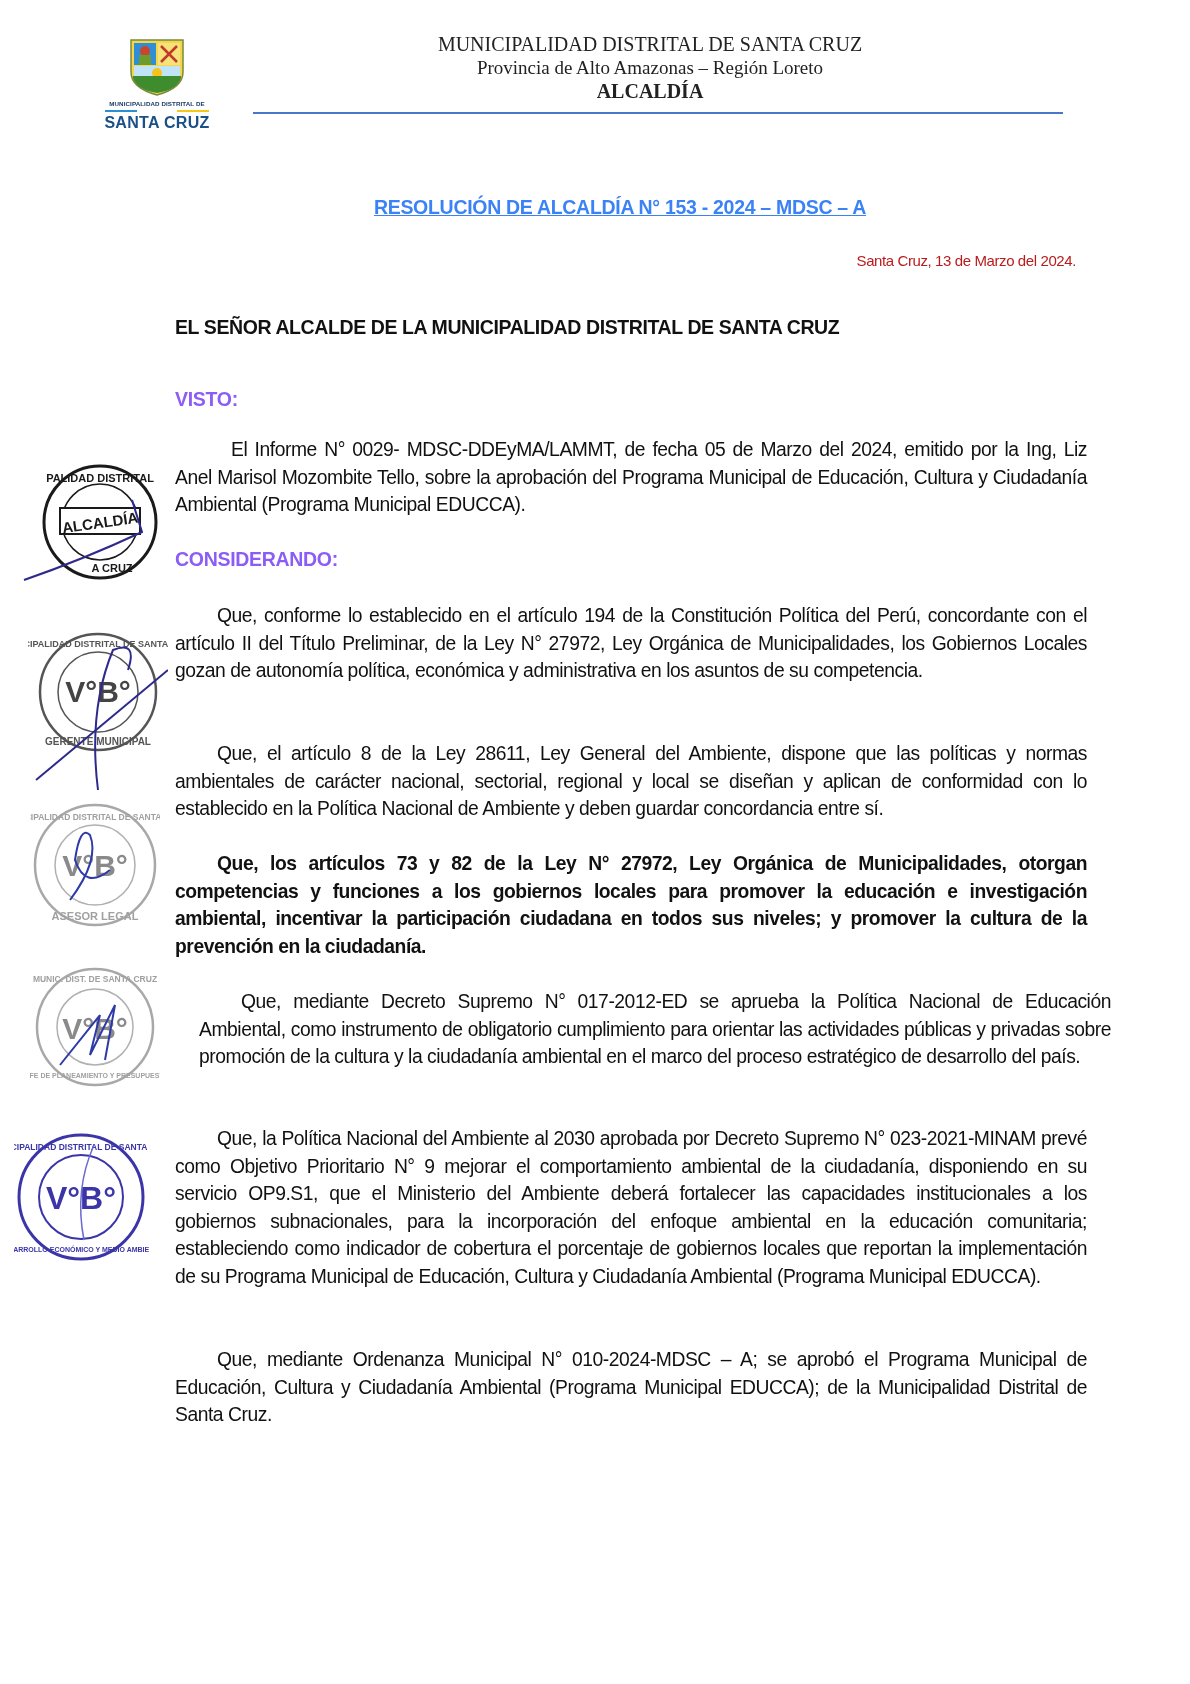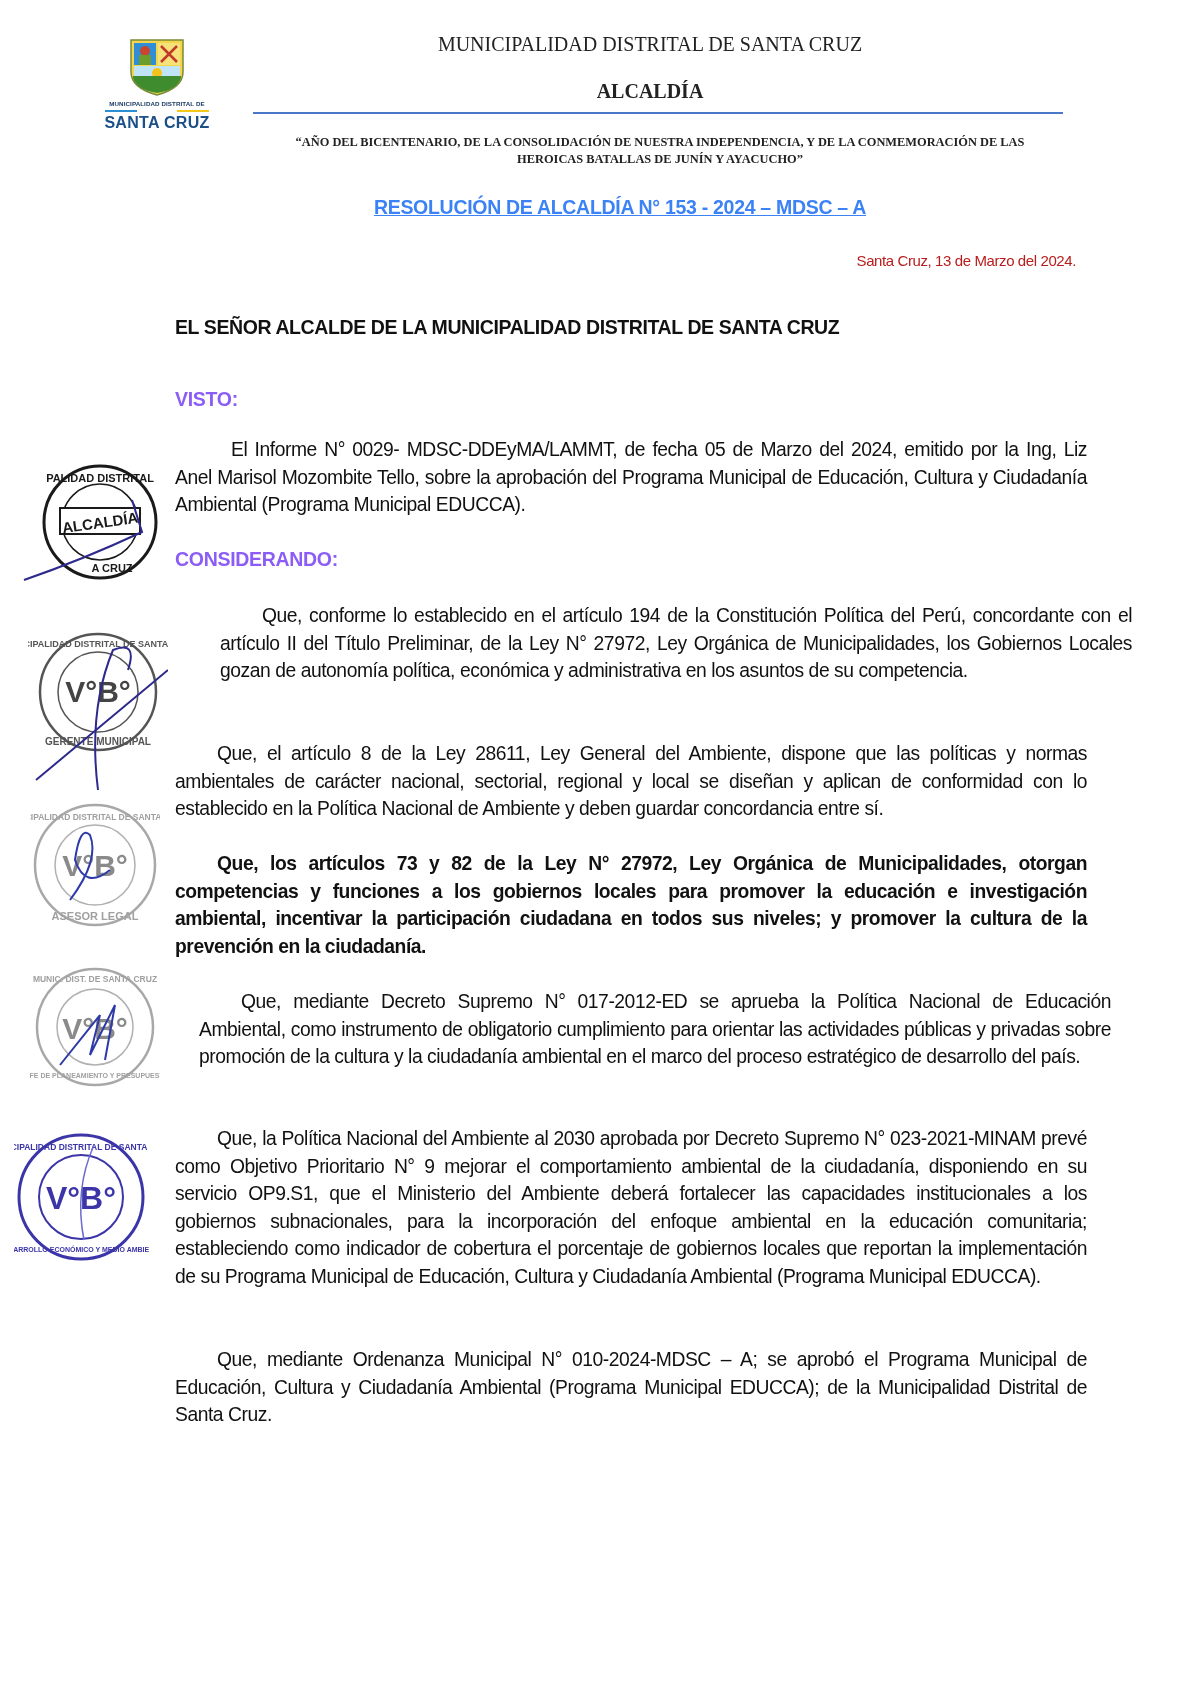--- a/index.html
+++ b/index.html
@@ -63,38 +63,35 @@
     </svg>
     <div class="logo-muni">MUNICIPALIDAD DISTRITAL DE</div>
     <div class="logo-bars">
         <span class="b1"></span>
         <span class="b2"></span>
       </div>
     <div class="logo-name">SANTA CRUZ</div>
   </div>
 
   <div class="hdr hdr-1">MUNICIPALIDAD DISTRITAL DE SANTA CRUZ</div>
+  <div class="hdr hdr-2">Provincia de Alto Amazonas – Región Loreto</div>
   <div class="hdr hdr-3">ALCALDÍA</div>
   <div class="hdr-rule"></div>
 
-  <div class="motto">
-    <div>“AÑO DEL BICENTENARIO, DE LA CONSOLIDACIÓN DE NUESTRA INDEPENDENCIA, Y DE LA CONMEMORACIÓN DE LAS</div>
-    <div>HEROICAS BATALLAS DE JUNÍN Y AYACUCHO”</div>
-  </div>
 
   <div class="res-title">RESOLUCIÓN DE ALCALDÍA N° 153 - 2024 – MDSC – A</div>
   <div class="date">Santa Cruz, 13 de Marzo del 2024.</div>
   <div class="addressee">EL SEÑOR ALCALDE DE LA MUNICIPALIDAD DISTRITAL DE SANTA CRUZ</div>
 
   <div class="section-h" style="top:388px;">VISTO:</div>
   <div class="para" style="top:436px;"><span class="indent" style="width:56px;"></span><span>El Informe N° 0029- MDSC-DDEyMA/LAMMT, de fecha 05 de Marzo del 2024, emitido por la Ing, Liz Anel Marisol Mozombite Tello, sobre la aprobación del Programa Municipal de Educación, Cultura y Ciudadanía Ambiental (Programa Municipal EDUCCA).</span></div>
 
   <div class="section-h" style="top:548px;">CONSIDERANDO:</div>
 
-  <div class="para" style="top:602px;margin-left:45px;"><span class="indent"></span><span>Que, conforme lo establecido en el artículo 194 de la Constitución Política del Perú, concordante con el artículo II del Título Preliminar, de la Ley N° 27972, Ley Orgánica de Municipalidades, los Gobiernos Locales gozan de autonomía política, económica y administrativa en los asuntos de su competencia.</span></div>
+  <div class="para" style="top:602px;"><span class="indent"></span><span>Que, conforme lo establecido en el artículo 194 de la Constitución Política del Perú, concordante con el artículo II del Título Preliminar, de la Ley N° 27972, Ley Orgánica de Municipalidades, los Gobiernos Locales gozan de autonomía política, económica y administrativa en los asuntos de su competencia.</span></div>
   <div class="para" style="top:740px;"><span class="indent"></span><span>Que, el artículo 8 de la Ley 28611, Ley General del Ambiente, dispone que las políticas y normas ambientales de carácter nacional, sectorial, regional y local se diseñan y aplican de conformidad con lo establecido en la Política Nacional de Ambiente y deben guardar concordancia entre sí.</span></div>
   <div class="para" style="top:850px;font-weight:bold;"><span class="indent"></span><span>Que, los artículos 73 y 82 de la Ley N° 27972, Ley Orgánica de Municipalidades, otorgan competencias y funciones a los gobiernos locales para promover la educación e investigación ambiental, incentivar la participación ciudadana en todos sus niveles; y promover la cultura de la prevención en la ciudadanía.</span></div>
   <div class="para" style="top:988px;margin-left:24px;"><span class="indent"></span><span>Que, mediante Decreto Supremo N° 017-2012-ED se aprueba la Política Nacional de Educación Ambiental, como instrumento de obligatorio cumplimiento para orientar las actividades públicas y privadas sobre promoción de la cultura y la ciudadanía ambiental en el marco del proceso estratégico de desarrollo del país.</span></div>
   <div class="para" style="top:1125px;"><span class="indent"></span><span>Que, la Política Nacional del Ambiente al 2030 aprobada por Decreto Supremo N° 023-2021-MINAM prevé como Objetivo Prioritario N° 9 mejorar el comportamiento ambiental de la ciudadanía, disponiendo en su servicio OP9.S1, que el Ministerio del Ambiente deberá fortalecer las capacidades institucionales a los gobiernos subnacionales, para la incorporación del enfoque ambiental en la educación comunitaria; estableciendo como indicador de cobertura el porcentaje de gobiernos locales que reportan la implementación de su Programa Municipal de Educación, Cultura y Ciudadanía Ambiental (Programa Municipal EDUCCA).</span></div>
   <div class="para" style="top:1346px;"><span class="indent"></span><span>Que, mediante Ordenanza Municipal N° 010-2024-MDSC – A; se aprobó el Programa Municipal de Educación, Cultura y Ciudadanía Ambiental (Programa Municipal EDUCCA); de la Municipalidad Distrital de Santa Cruz.</span></div>
 
   <svg class="stamp" style="left:22px; top:460px;" width="150" height="135" viewBox="0 0 150 135">
     <circle cx="78" cy="62" r="56" fill="none" stroke="#1a1a1a" stroke-width="3"></circle>
     <circle cx="78" cy="62" r="38" fill="none" stroke="#1a1a1a" stroke-width="1.5"></circle>
     <rect x="38" y="48" width="80" height="26" fill="#fff" stroke="#1a1a1a" stroke-width="2"></rect>

